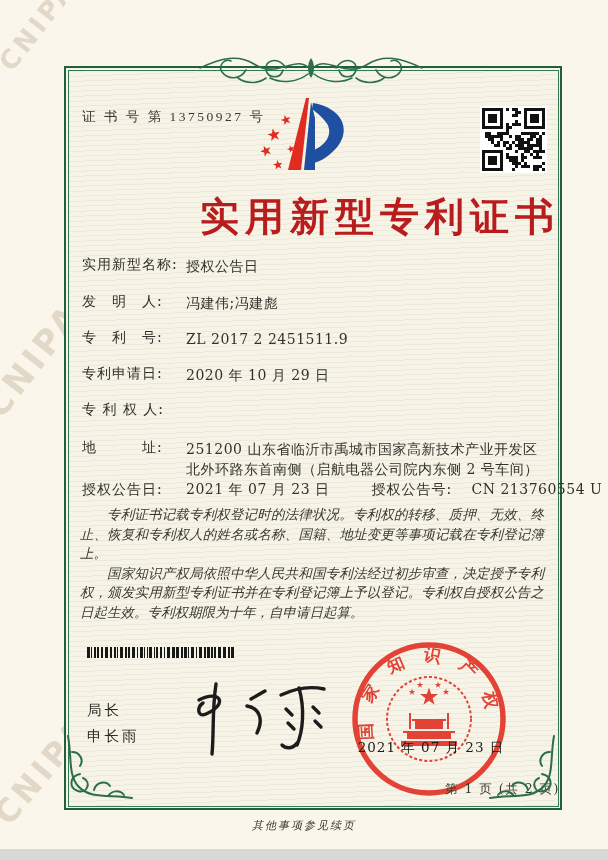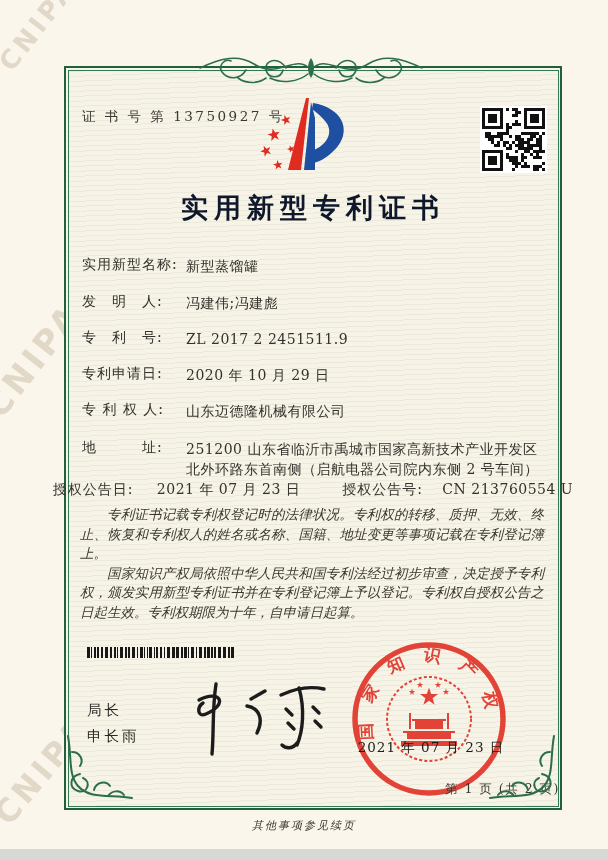--- a/index.html
+++ b/index.html
@@ -42,31 +42,31 @@
   }
   .ornament{position:absolute;z-index:3;pointer-events:none;}
   .orn-top{left:186px;top:40px;}
   .orn-bl{left:60px;top:730px;}
   .orn-br{left:482px;top:730px;}
 
   .content{position:absolute;inset:0;z-index:4;}
 
   .cert-no{
     position:absolute;left:16px;top:40px;
-    font-size:13.5px;letter-spacing:2.5px;color:#3a3832;
+    font-size:13.5px;letter-spacing:2.5px;color:#3a3832;font-family:Liberation Serif, serif;
   }
   .logo{position:absolute;left:168px;top:26px;width:158px;height:94px;}
   .qr{position:absolute;left:414px;top:38px;width:63px;height:63px;background:#fff;padding:2px;}
   .title{
     position:absolute;left:0;top:122px;width:100%;
-    text-align:center;font-size:27px;font-weight:bold;
-    letter-spacing:6px;color:#0f172a;
-  }
-
-  .row{position:absolute;left:16px;right:16px;display:flex;font-size:14px;letter-spacing:0.5px;color:#33312c;justify-content:center;}
+    text-align:right;font-size:39px;font-weight:bold;
+    letter-spacing:6px;color:#b91c1c;
+  }
+
+  .row{position:absolute;left:16px;right:16px;display:flex;font-size:14px;letter-spacing:0.5px;color:#33312c;}
   .row .lab{width:104px;flex:none;letter-spacing:1px;}
   .row .val{flex:1;line-height:1.45;}
   .r1{top:188px}.r2{top:225px}.r3{top:261px}.r4{top:297px}
   .r5{top:333px}.r6{top:371px}.r7{top:413px}
   .r7 .lab2{width:100px;flex:none;margin-left:42px;letter-spacing:1px;}
   .r7 .val2{flex:none;}
 
   .body-text{
     position:absolute;left:14px;right:16px;top:437px;
     font-size:13.5px;line-height:19.5px;color:#3a382f;
@@ -303,37 +303,36 @@
           <rect x="0" y="42" width="21" height="21" fill="#111"></rect>
           <rect x="3" y="45" width="15" height="15" fill="#fff"></rect>
           <rect x="6" y="48" width="9" height="9" fill="#111"></rect>
         </svg>
     </div>
 
     <div class="title">实用新型专利证书</div>
 
     <div class="row r1">
       <span class="lab">实用新型名称:</span>
-      <span class="val">新型蒸馏罐</span>
+      <span class="val">授权公告日</span>
     </div>
     <div class="row r2">
       <span class="lab">发　明　人:</span>
       <span class="val">冯建伟;冯建彪</span>
     </div>
     <div class="row r3">
       <span class="lab">专　利　号:</span>
       <span class="val">ZL 2017 2 2451511.9</span>
     </div>
     <div class="row r4">
       <span class="lab">专利申请日:</span>
       <span class="val">2020 年 10 月 29 日</span>
     </div>
     <div class="row r5">
       <span class="lab">专 利 权 人:</span>
-      <span class="val">山东迈德隆机械有限公司</span>
     </div>
     <div class="row r6">
       <span class="lab">地　　　址:</span>
       <span class="val">251200 山东省临沂市禹城市国家高新技术产业开发区北外环路东首南侧（启航电器公司院内东侧 2 号车间）</span>
     </div>
     <div class="row r7">
       <span class="lab">授权公告日:</span>
       <span class="val2">2021 年 07 月 23 日</span>
       <span class="lab2">授权公告号:</span>
       <span class="val2">CN 213760554 U</span>

